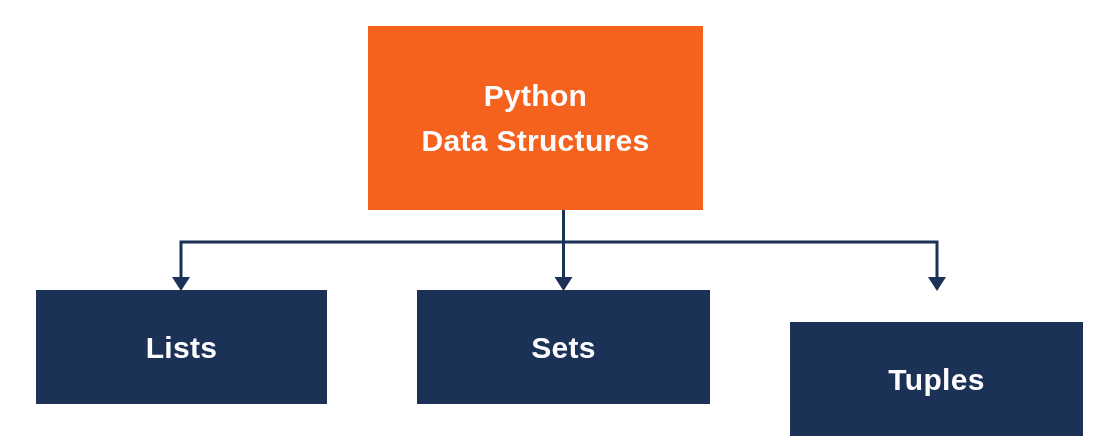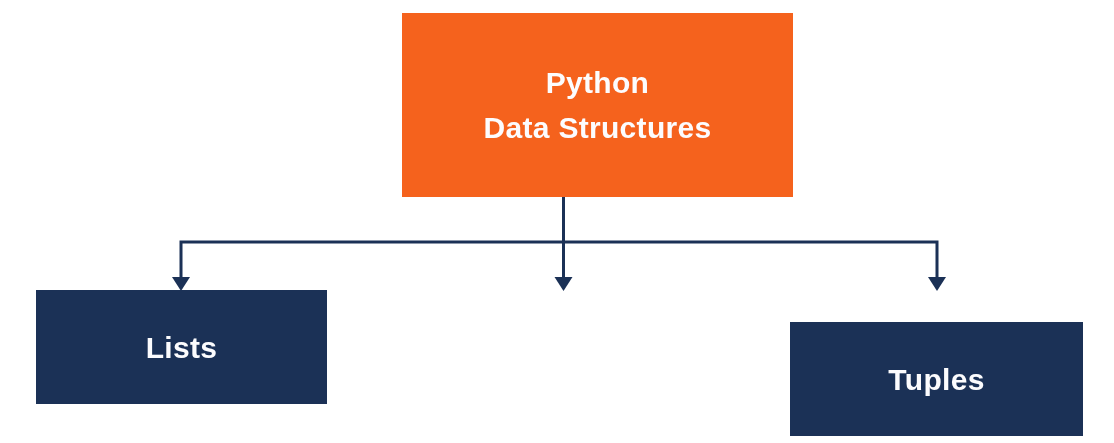--- a/index.html
+++ b/index.html
@@ -40,25 +40,24 @@
     justify-content: center;
     text-align: center;
     color: var(--label_text, #fcfcfe);
     font-weight: 700;
     font-size: 30px;
     line-height: 1.5;
     letter-spacing: 0.3px;
   }
   .node-root {
     left: 368px;
-    top: 13px;
-    width: 391px;
+    top: 26px;
+    width: 335px;
     height: 184px;
     background: var(--node_primary, #F5621D);
-    margin-left: 34px;
   }
   .node-root .node-label {
     white-space: pre-line;
   }
   .node-child {
     top: 290px;
     height: 114px;
     background: var(--node_secondary, #1B3156);
   }
   .node-lists  { left: 36px;  width: 291px; }
@@ -83,18 +82,21 @@
 
   <div class="node node-root">
     <span class="node-label">Python
 Data Structures</span>
   </div>
 
   <div class="node node-child node-lists">
     <span class="node-label">Lists</span>
   </div>
 
+  <div class="node node-child node-sets">
+    <span class="node-label">Sets</span>
+  </div>
 
   <div class="node node-child node-tuples">
     <span class="node-label">Tuples</span>
   </div>
 
 </div>
 
 </body></html>

